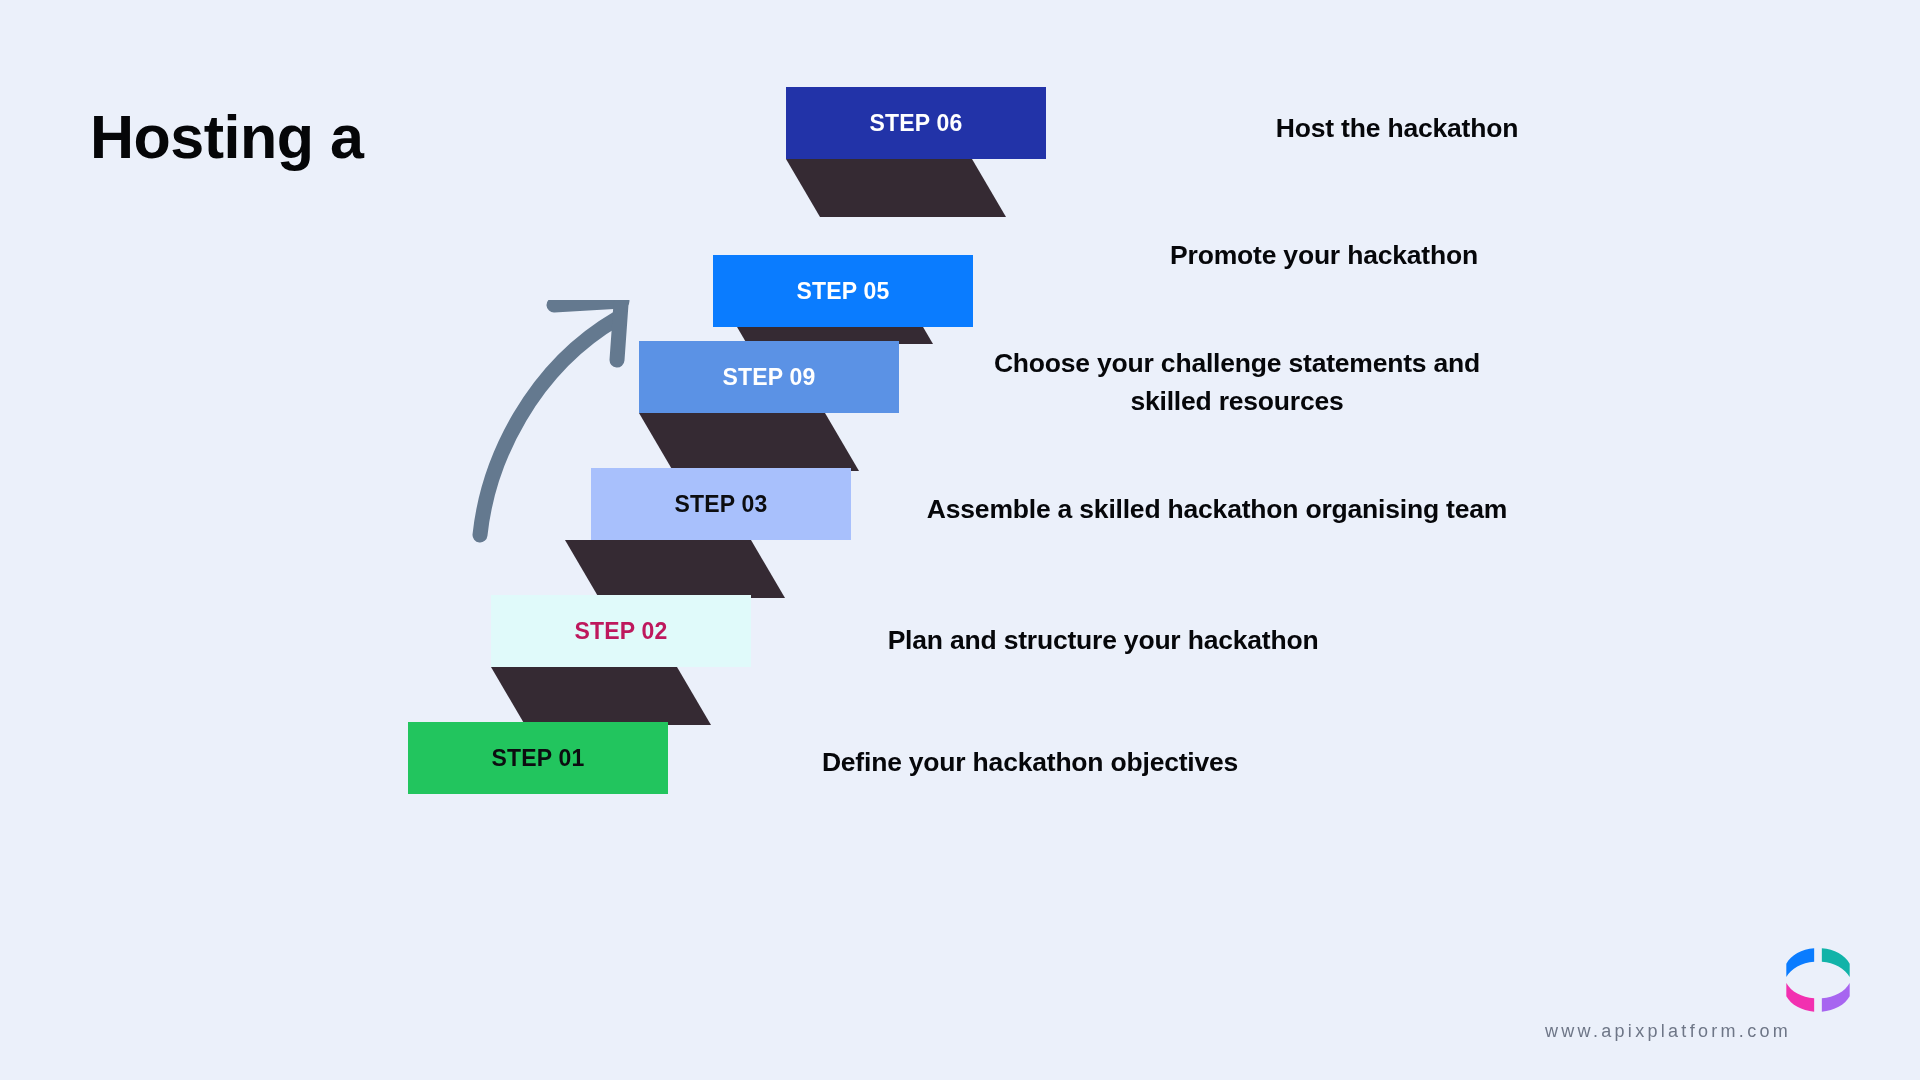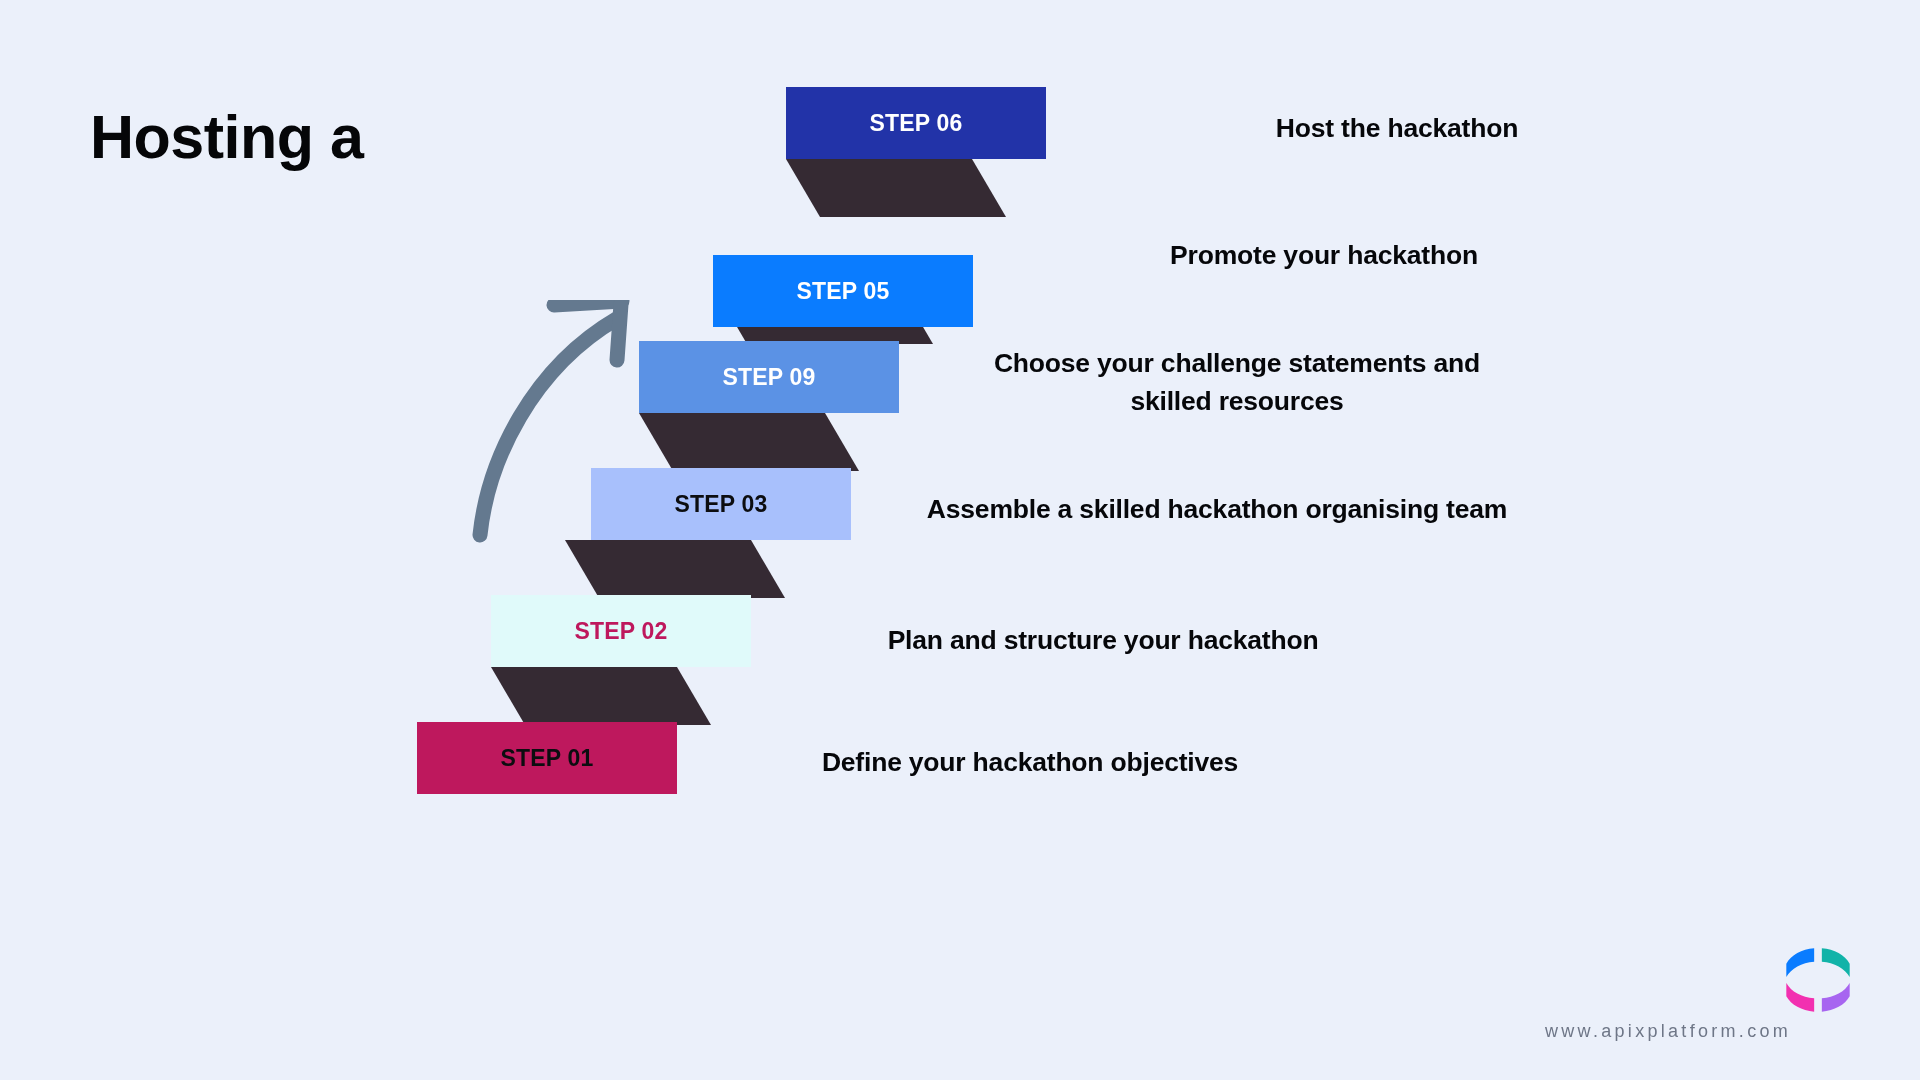--- a/index.html
+++ b/index.html
@@ -83,21 +83,21 @@
       <div class="riser" style="left: 565px; top: 540px; width: 220px; height: 58px; clip-path: polygon(0px 0px, 186px 0px, 220px 58px, 34px 58px); background: rgb(53, 42, 51);"></div>
       <div class="step-block" style="left: 565px; top: 468px; width: 260px; height: 72px; font-size: 23px; background: rgb(168, 192, 252); color: rgb(12, 13, 16); margin-left: 26px;">STEP 03</div>
     </div>
 
     <div class="step-group">
       <div class="riser" style="left: 491px; top: 667px; width: 220px; height: 58px; clip-path: polygon(0px 0px, 186px 0px, 220px 58px, 34px 58px); background: rgb(53, 42, 51);"></div>
       <div class="step-block" style="left: 491px; top: 595px; width: 260px; height: 72px; font-size: 23px; background: rgb(224, 250, 250); color: #be185d;">STEP 02</div>
     </div>
 
     <div class="step-group">
-      <div class="step-block" style="left: 417px; top: 722px; width: 260px; height: 72px; font-size: 23px; background: #be185d; color: rgb(12, 13, 16);">STEP 01</div>
+      <div class="step-block" style="left: 408px; top: 722px; width: 260px; height: 72px; font-size: 23px; background: #22c55e; color: rgb(12, 13, 16);">STEP 01</div>
     </div>
 
   </div>
 
   <div>
     <div class="step-desc" style="left:1117px; top:110px; width:560px;">Host the hackathon</div>
 
     <div class="step-desc" style="left:1044px; top:237px; width:560px;">Promote your hackathon</div>
 
     <div class="step-desc" style="left:972px; top:345px; width:530px;">Choose your challenge statements and skilled resources</div>

